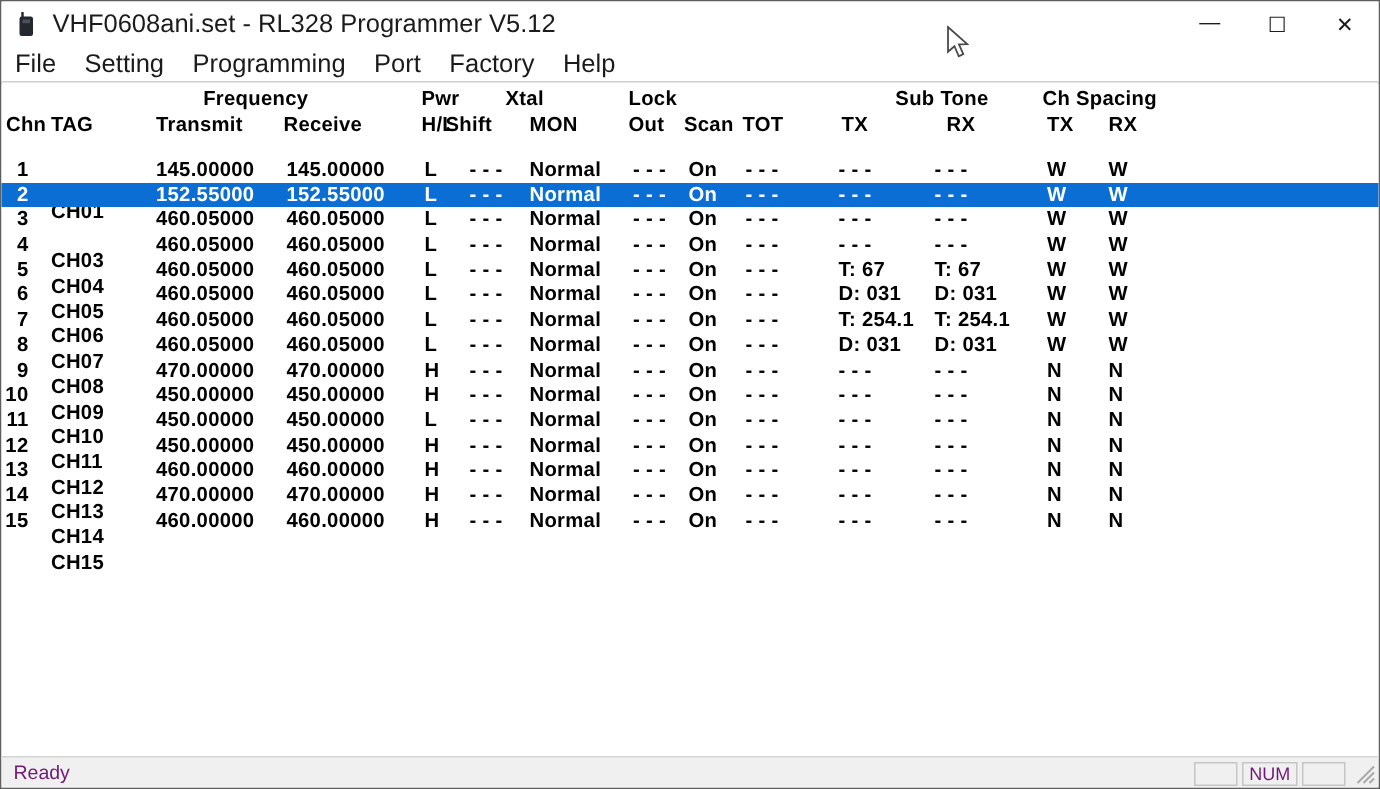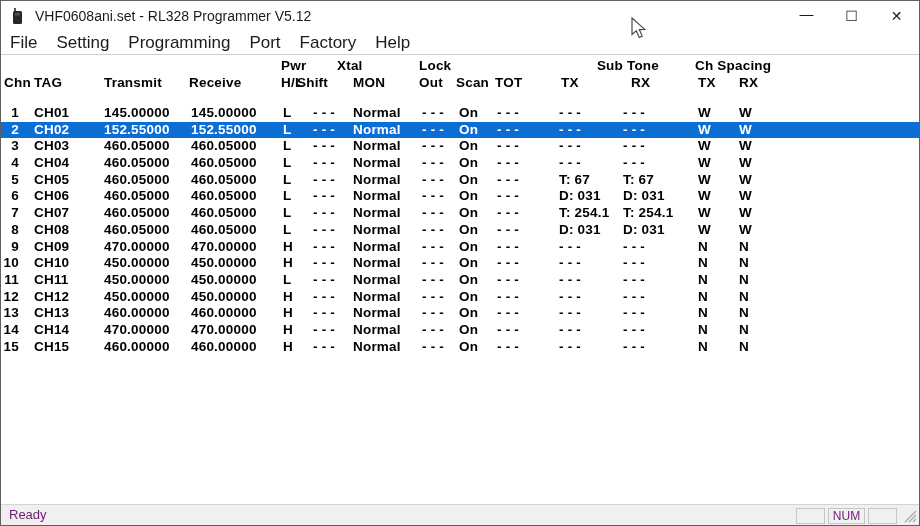--- a/index.html
+++ b/index.html
@@ -12,21 +12,21 @@
     overflow:hidden;
     cursor:default;
   }
 
   
   .titlebar {
     position:absolute; left:0; top:0; width:100%; height:30px;
     background:#ffffff; display:flex; align-items:center;
   }
   .app-icon { margin-left:9px; width:18px; height:18px; flex:0 0 auto; }
-  .title-text { margin-left:7px; font-size:14px; color:#1b1b1b; }
+  .title-text { margin-left:7px; font-size:17px; color:#1b1b1b; }
   .win-controls { position:absolute; right:0; top:0; height:30px; display:flex; }
   .win-btn {
     width:45px; height:30px; display:flex; align-items:center; justify-content:center;
     font-size:14px; color:#1b1b1b;
   }
   .win-btn.min span { position:relative; top:-2px; }
 
   
   .menubar {
     position:absolute; left:0; top:30px; width:100%; height:24px;
@@ -44,21 +44,21 @@
   .hdr-cell { position:absolute; white-space:nowrap; }
   .hdr-row1 { top:2px; }
   .hdr-row2 { top:19px; }
 
   .rows { position:absolute; left:0; top:49px; width:100%; }
   .row { position:relative; width:100%; height:16.7px; line-height:16.7px; white-space:nowrap; }
   .row span { position:absolute; top:0; }
   .row.selected { background:var(--sel,#0a6ed4); color:#ffffff; }
 
   .c-chn      { left:0;   width:18px; text-align:right; }
-  .c-tag      { left:33px; }
+  .c-tag      { left:33px;margin-top:28px; }
   .c-transmit { left:103px; }
   .c-receive  { left:190px; }
   .c-pwr      { left:282px; }
   .c-shift    { left:312px; }
   .c-mon      { left:352px; }
   .c-out      { left:421px; }
   .c-scan     { left:458px; }
   .c-tot      { left:496px; }
   .c-sttx     { left:558px; }
   .c-strx     { left:622px; }
@@ -132,20 +132,21 @@
     <span class="menu-item">File</span>
     <span class="menu-item">Setting</span>
     <span class="menu-item">Programming</span>
     <span class="menu-item">Port</span>
     <span class="menu-item">Factory</span>
     <span class="menu-item">Help</span>
   </div>
 
 <div class="client">
 
+  <span class="hdr-cell hdr-row1 h-freq">Frequency</span>
   <span class="hdr-cell hdr-row1 h-pwr">Pwr</span>
   <span class="hdr-cell hdr-row1 h-xtal">Xtal</span>
   <span class="hdr-cell hdr-row1 h-lock">Lock</span>
   <span class="hdr-cell hdr-row1 h-subtone">Sub Tone</span>
   <span class="hdr-cell hdr-row1 h-chspace">Ch Spacing</span>
 
   <span class="hdr-cell hdr-row2 h-chn">Chn</span>
   <span class="hdr-cell hdr-row2 h-tag">TAG</span>
   <span class="hdr-cell hdr-row2 h-transmit">Transmit</span>
   <span class="hdr-cell hdr-row2 h-receive">Receive</span>

